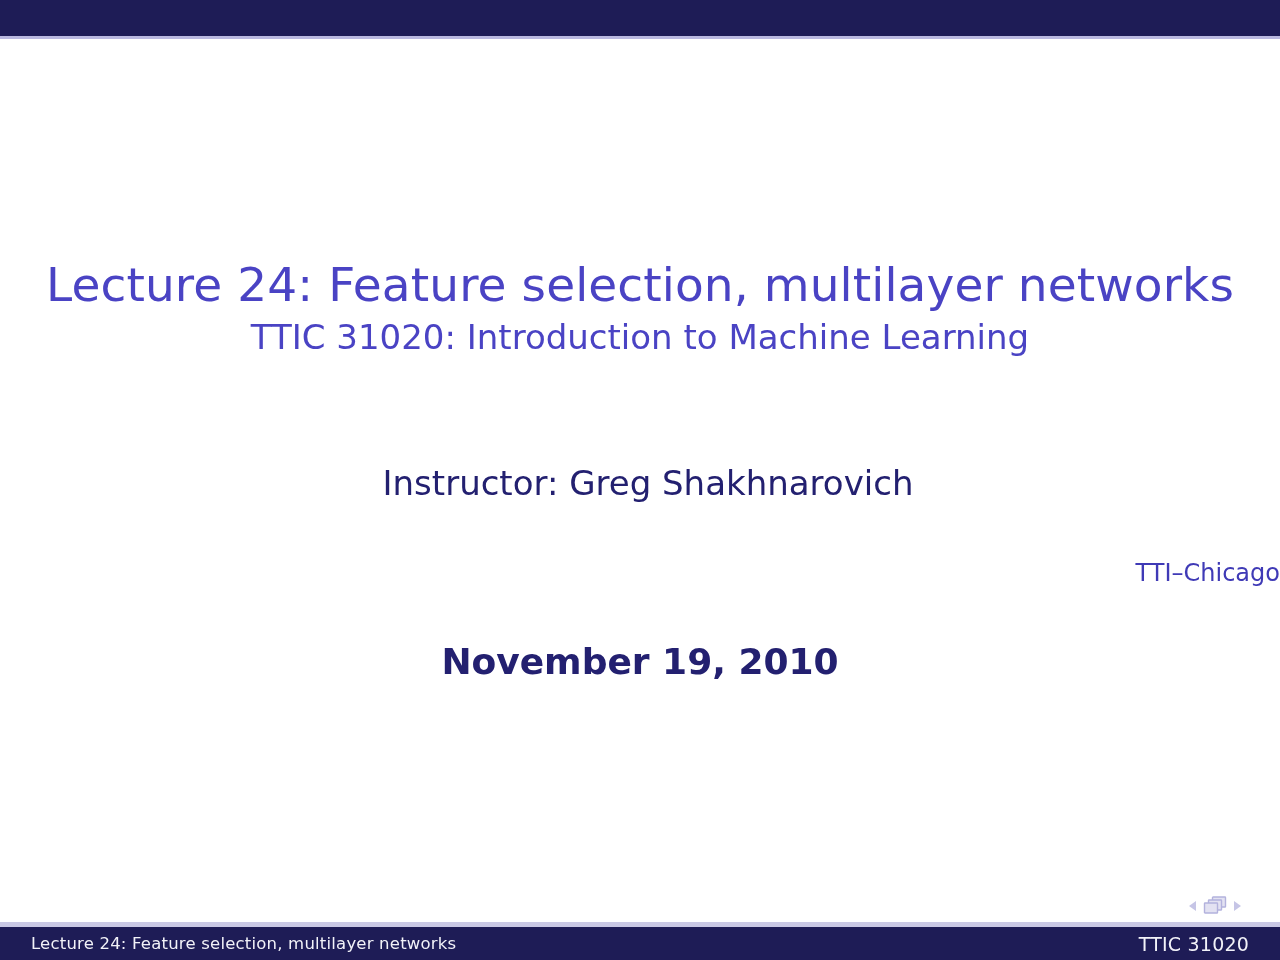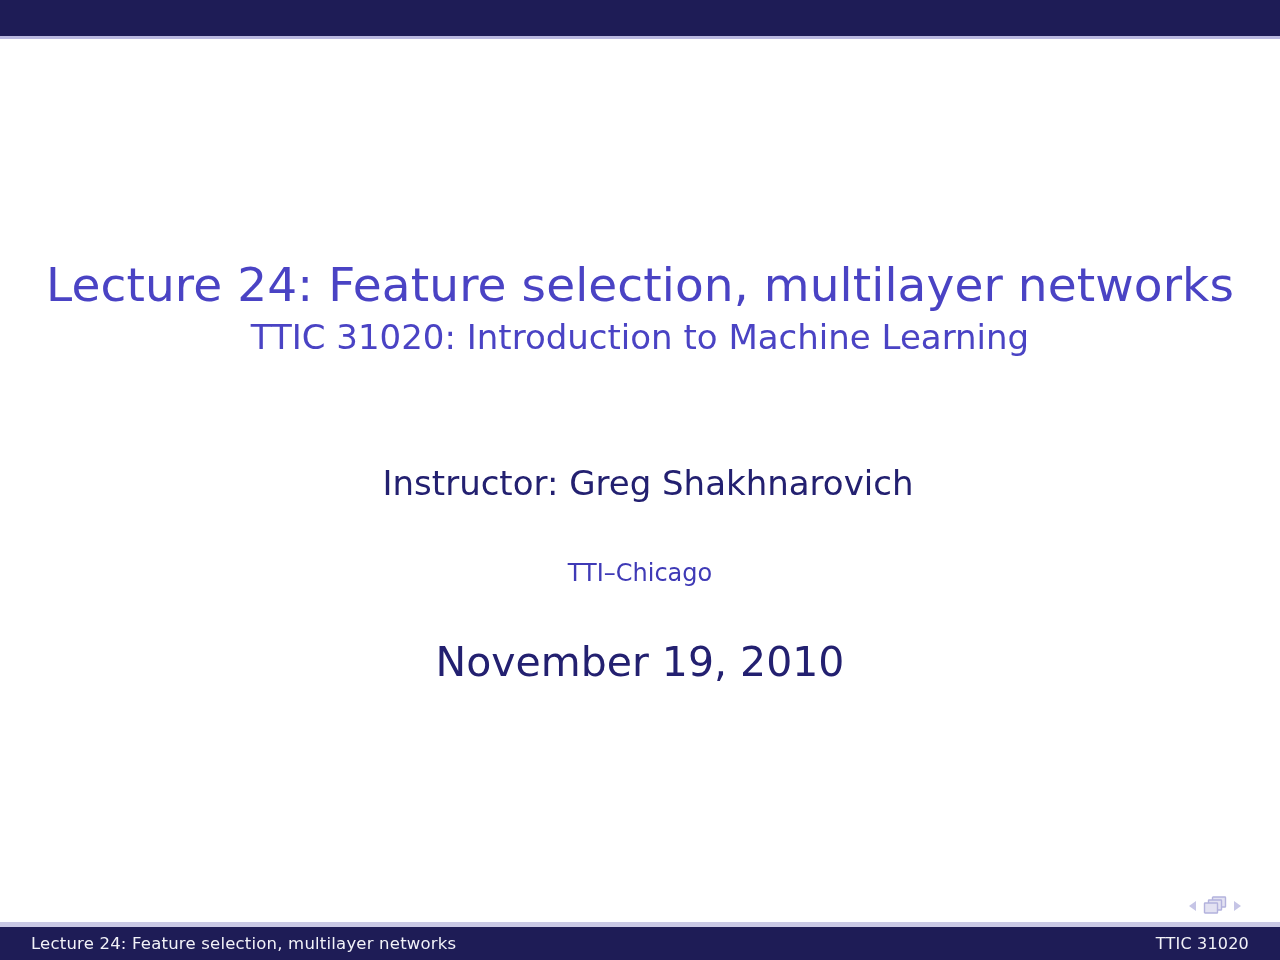--- a/index.html
+++ b/index.html
@@ -75,37 +75,37 @@
     color: #232070;
     font-weight: 400;
     margin-left: 8px;
   }
 
   .institute {
     position: absolute;
     left: 0;
     top: 558px;
     width: 1280px;
-    text-align: center;
+    text-align: right;
     font-size: 24px;
     line-height: 30px;
     color: #3f3ab6;
     font-weight: 400;
   }
 
   .date {
     position: absolute;
     left: 0;
     top: 642px;
     width: 1280px;
     text-align: center;
-    font-size: 41px;
+    font-size: 36px;
     line-height: 40px;
     color: #232070;
-    font-weight: 400;
+    font-weight: 700;
   }
 
   
   .navsymbols {
     position: absolute;
     right: 39px;
     top: 893px;
     height: 26px;
     display: flex;
     align-items: center;
@@ -146,21 +146,21 @@
     font-size: 16.5px;
     line-height: 20px;
     color: #f2f2f8;
     letter-spacing: 0.2px;
     white-space: nowrap;
   }
   .foot-right {
     position: absolute;
     right: 31px;
     top: 934px;
-    font-size: 16px;
+    font-size: 19px;
     line-height: 20px;
     color: #f2f2f8;
     letter-spacing: 0.2px;
     white-space: nowrap;
   }
 </style>
 </head>
 <body>
 
 <div id="slide">

